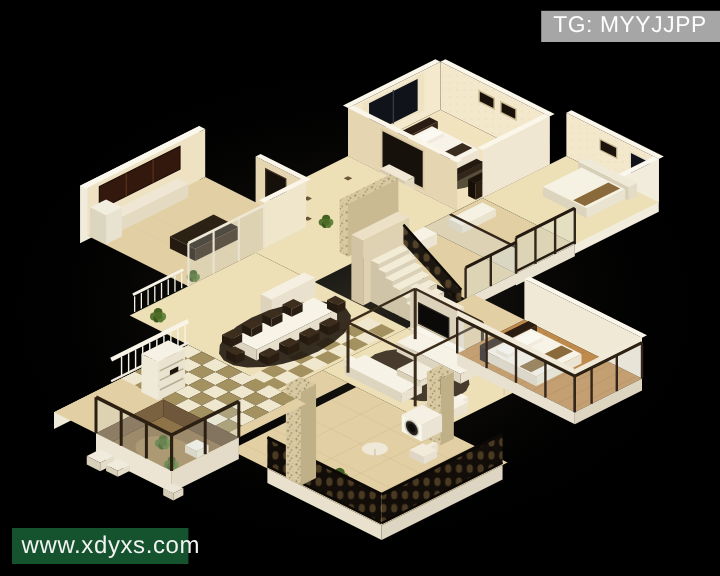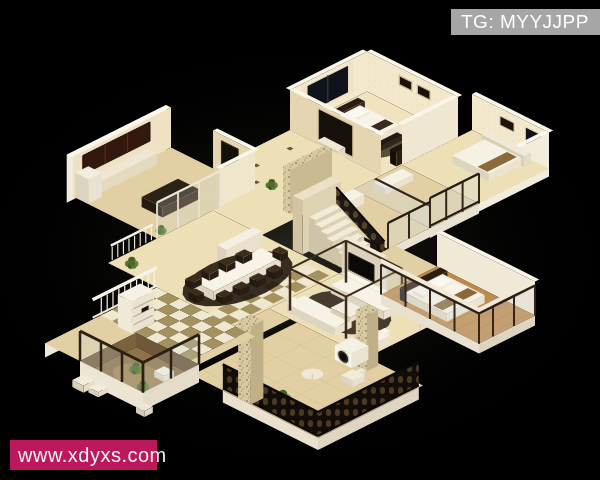--- a/index.html
+++ b/index.html
@@ -536,16 +536,16 @@
         <polygon points="108.0,387.4 98.2,392.3 98.2,397.3 108.0,392.4" fill="#e5ddc9"></polygon>
         <polygon points="88.4,387.4 98.2,392.3 98.2,397.3 88.4,392.4" fill="#d9d0ba"></polygon>
         <polygon points="144.4,402.6 152.8,406.8 144.4,411.0 136.0,406.8" fill="#ece6d6"></polygon>
         <polygon points="152.8,406.8 144.4,411.0 144.4,417.0 152.8,412.8" fill="#e0d8c4"></polygon>
         <polygon points="136.0,406.8 144.4,411.0 144.4,417.0 136.0,412.8" fill="#d5ccb6"></polygon>
       </g>
     </svg>
   <div class="banner" id="wm-top" style="background: rgb(166, 166, 166); color: rgb(253, 253, 253);">
     <span>TG: MYYJJPP</span>
   </div>
-  <div class="banner" id="wm-bottom" style="background: #be185d; color: rgb(243, 243, 243); text-align: center;">
+  <div class="banner" id="wm-bottom" style="background: #14532d; color: rgb(243, 243, 243); text-align: center;">
     <span>www.xdyxs.com</span>
   </div>
 </div>
 
 </body></html>

